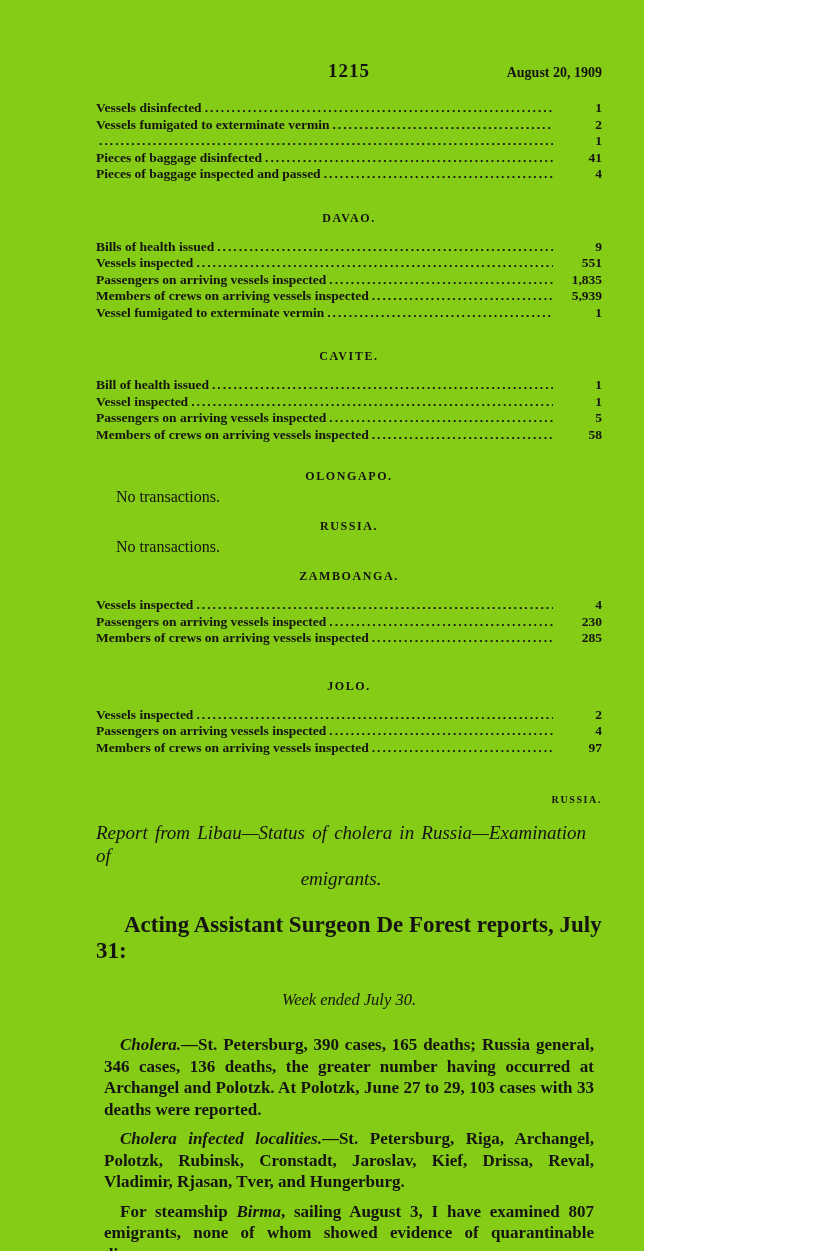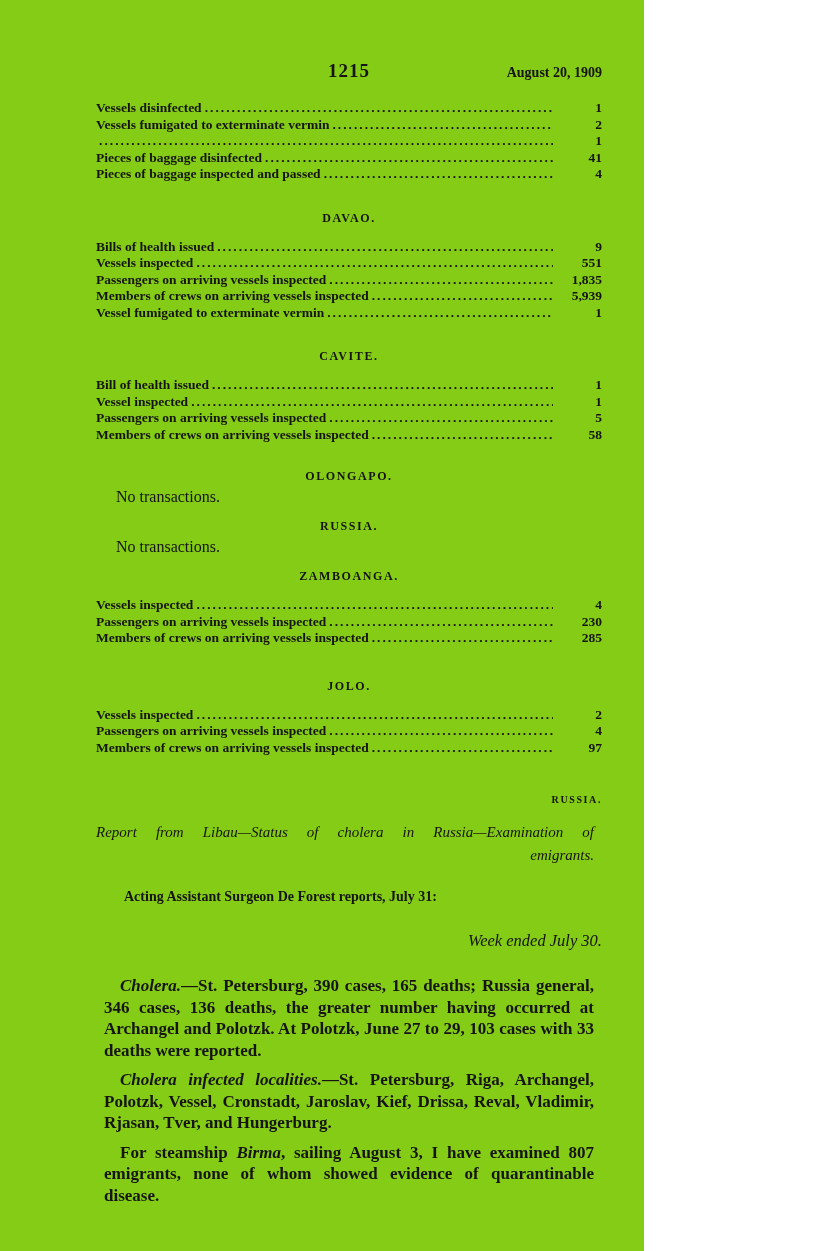--- a/index.html
+++ b/index.html
@@ -48,25 +48,25 @@
   }
   .section-heading.tight { margin: 13px 0 4px 0; }
   .note {
     font-size: 16px;
     font-weight: normal;
     margin: 2px 0 2px 20px;
   }
 
   
   .russia-heading { margin-top: 38px; font-size: 10px; margin-bottom: 16px; text-align: right; }
-  .report-title { font-style: italic; font-size: 15px; line-height: 23px; margin: 6px 8px 0 0; }
+  .report-title { font-style: italic; font-size: 19px; line-height: 23px; margin: 6px 16px 0 0; }
   .report-title .line1 { text-align: justify; text-align-last: justify; }
-  .report-title .line2 { text-align: right; }
-  .intro-para { font-size: 14px; font-weight: bold; text-indent: 28px; margin: 22px 0 0 0; }
-  .week-heading { text-align: right; font-style: italic; font-size: 16.5px; font-weight: normal; margin: 26px 0 24px 0; }
+  .report-title .line2 { text-align: center; }
+  .intro-para { font-size: 23px; font-weight: bold; text-indent: 28px; margin: 22px 0 0 0; }
+  .week-heading { text-align: center; font-style: italic; font-size: 16.5px; font-weight: normal; margin: 26px 0 24px 0; }
   .body-para {
     font-size: 17px;
     font-weight: bold;
     text-align: justify;
     line-height: 21.5px;
     text-indent: 16px;
     margin: 8px;
   }
   .body-para .em { font-style: italic; }
 </style>
@@ -210,17 +210,17 @@
     <div class="line1">Report from Libau—Status of cholera in Russia—Examination of</div>
     <div class="line2">emigrants.</div>
   </div>
 
   <p class="intro-para">Acting Assistant Surgeon De Forest reports, July 31:</p>
 
   <div class="week-heading">Week ended July 30.</div>
 
   <p class="body-para"><span class="em">Cholera.</span><span>—St. Petersburg, 390 cases, 165 deaths; Russia general, 346 cases, 136 deaths, the greater number having occurred at Archangel and Polotzk. At Polotzk, June 27 to 29, 103 cases with 33 deaths were reported.</span></p>
 
-  <p class="body-para"><span class="em">Cholera infected localities.</span><span>—St. Petersburg, Riga, Archangel, Polotzk, Vessel, Cronstadt, Jaroslav, Kief, Drissa, Reval, Vladimir, Rjasan, Tver, and Hungerburg.</span></p>
+  <p class="body-para"><span class="em">Cholera infected localities.</span><span>—St. Petersburg, Riga, Archangel, Polotzk, Rubinsk, Cronstadt, Jaroslav, Kief, Drissa, Reval, Vladimir, Rjasan, Tver, and Hungerburg.</span></p>
 
   <p class="body-para"><span>For steamship </span><span class="em">Birma</span><span>, sailing August 3, I have examined 807 emigrants, none of whom showed evidence of quarantinable disease.</span></p>
 
 </div>
 
 </body></html>

